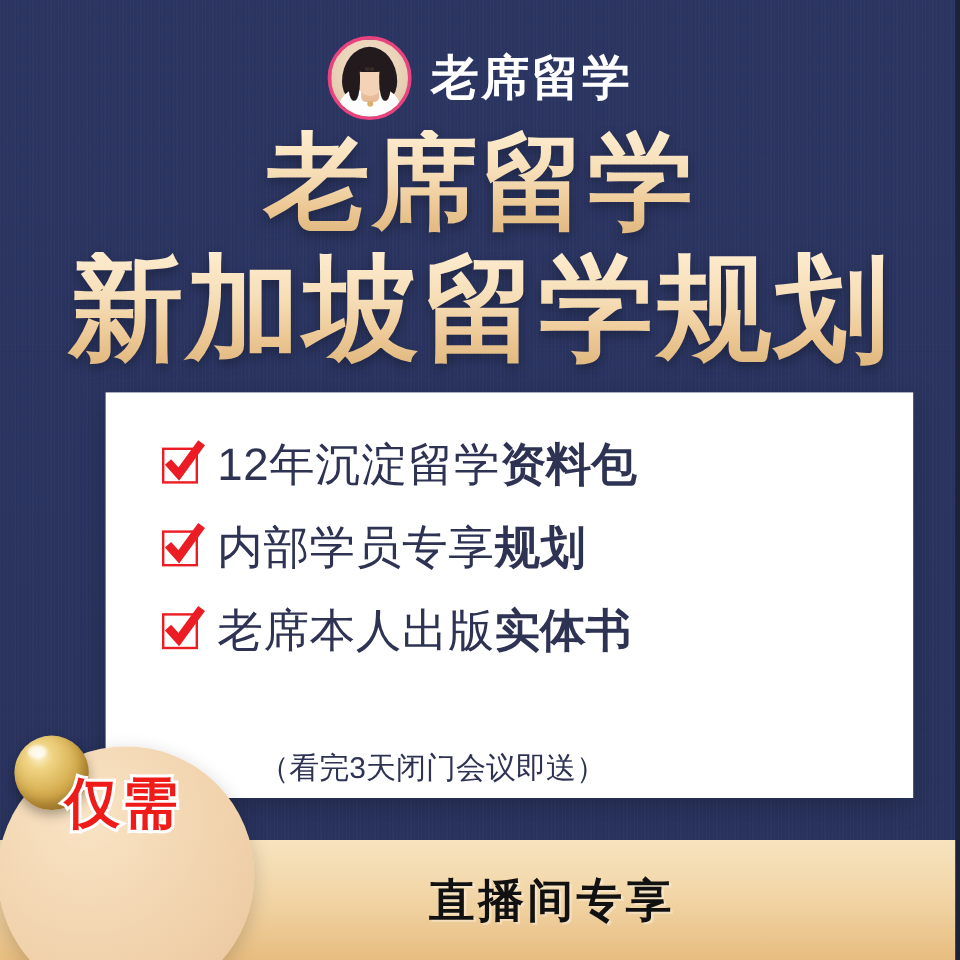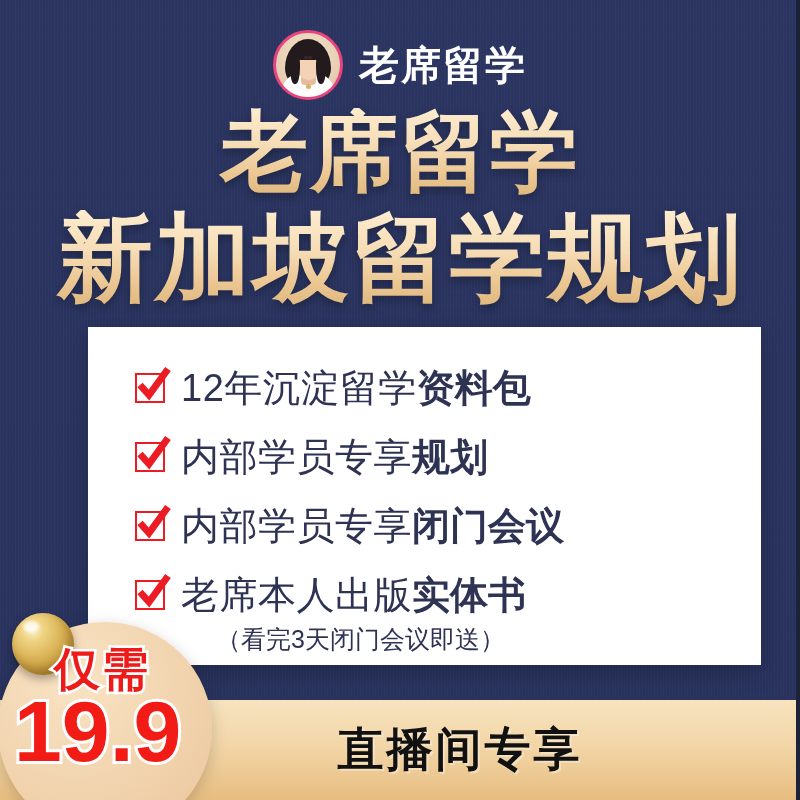--- a/index.html
+++ b/index.html
@@ -246,21 +246,21 @@
     position: absolute;
     left: 0;
     top: 0;
     width: 800px;
     height: 100px;
     display: flex;
     align-items: center;
     justify-content: center;
     padding-left: 120px;
     box-sizing: border-box;
-    font-size: 46px;
+    font-size: 38px;
     font-weight: bold;
     color: #111111;
     letter-spacing: 3px;
     text-shadow: 2px 2px 0 rgba(255,255,255,0.35);
     white-space: nowrap;
   }
 
   
   .price-circle {
     position: absolute;
@@ -365,28 +365,20 @@
 
       <div class="feature-row">
         <div class="checkbox">
           <svg viewBox="0 0 38 38" aria-hidden="true">
             <path d="M6 19 L15 29 L34 3" fill="none" stroke="#ec1c24" stroke-width="7" stroke-linecap="butt" stroke-linejoin="miter"></path>
           </svg>
         </div>
         <div class="feature-text"><span>内部学员专享</span><span class="em">规划</span></div>
       </div>
 
-      <div class="feature-row">
-        <div class="checkbox">
-          <svg viewBox="0 0 38 38" aria-hidden="true">
-            <path d="M6 19 L15 29 L34 3" fill="none" stroke="#ec1c24" stroke-width="7" stroke-linecap="butt" stroke-linejoin="miter"></path>
-          </svg>
-        </div>
-        <div class="feature-text"><span>内部学员专享</span><span class="em">闭门会议</span></div>
-      </div>
 
       <div class="feature-row">
         <div class="checkbox">
           <svg viewBox="0 0 38 38" aria-hidden="true">
             <path d="M6 19 L15 29 L34 3" fill="none" stroke="#ec1c24" stroke-width="7" stroke-linecap="butt" stroke-linejoin="miter"></path>
           </svg>
         </div>
         <div class="feature-text"><span>老席本人出版</span><span class="em">实体书</span></div>
       </div>
 
@@ -394,15 +386,14 @@
     <div class="card-note">（看完3天闭门会议即送）</div>
   </div>
 
   <div class="bottom-bar">
     <div class="bottom-bar-text">直播间专享</div>
   </div>
 
   <div class="price-circle"></div>
   <div class="gold-ball"></div>
   <div class="price-label">仅需</div>
-  <div class="price-value">19.9</div>
 
 </div>
 
 </body></html>

